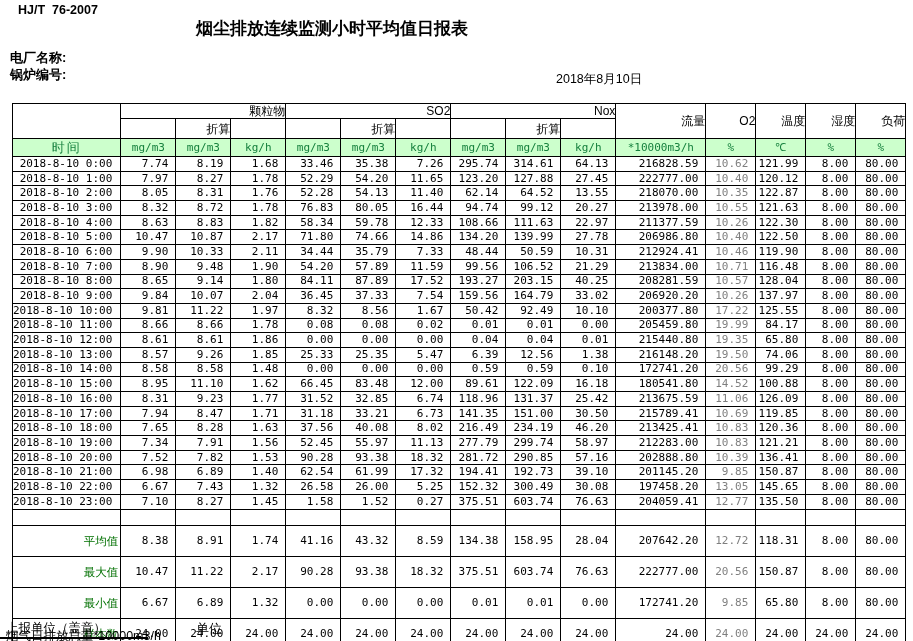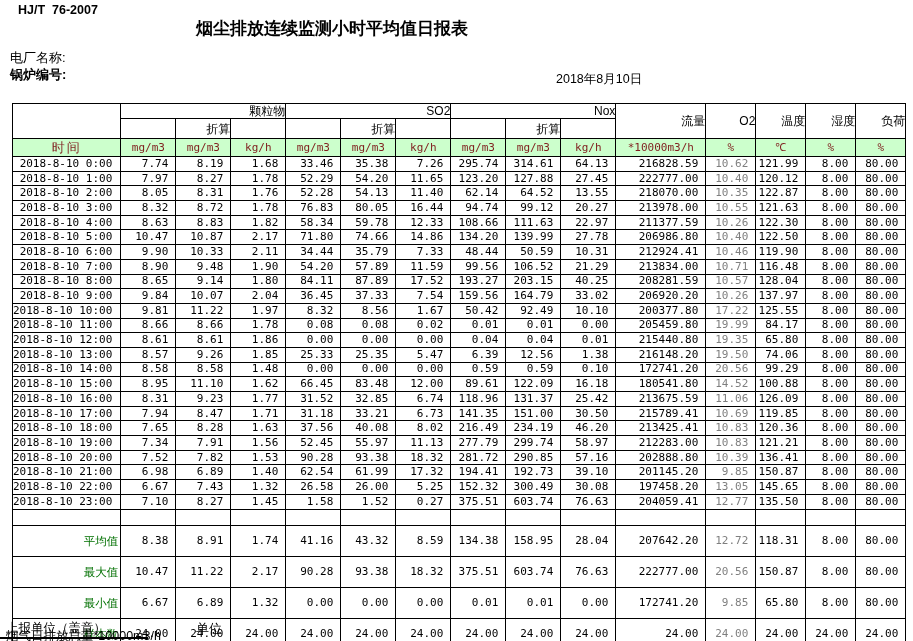--- a/index.html
+++ b/index.html
@@ -3,21 +3,21 @@
 <meta charset="utf-8">
 <style>
   html,body{margin:0;padding:0;}
   body{
     width:913px;height:641px;position:relative;background:#ffffff;
     font-family:"Liberation Sans", sans-serif;color:#000;overflow:hidden;
   }
   .abs{position:absolute;white-space:pre;}
   .doc-code{left:18px;top:3px;font-size:12.5px;font-weight:bold;}
   .doc-title{left:196px;top:17px;font-size:17px;font-weight:bold;letter-spacing:0px;}
-  .plant-label{left:10px;top:49px;font-size:13px;font-weight:normal;}
+  .plant-label{left:10px;top:49px;font-size:13px;font-weight:bold;}
   .boiler-label{left:10px;top:66px;font-size:13px;font-weight:bold;}
   .doc-date{left:556px;top:71px;font-size:12.5px;}
 
   table.report-table{
     position:absolute;left:12px;top:103px;
     border-collapse:collapse;table-layout:fixed;
   }
   table.report-table td{
     border:1px solid #000;
     font-family:"DejaVu Sans Mono", monospace;
@@ -28,21 +28,21 @@
     height:auto;
   }
   thead tr.grow1{height:15px;}
   thead tr.grow2{height:20px;}
   thead tr.units{height:18px;}
   thead td.group{
     text-align:right;padding:0;
     font-family:"Liberation Sans", sans-serif;font-size:12px;
   }
   thead tr.units td{
-    background:#ccffcc;color:#7f1d1d;
+    background:#ccffcc;color:#15803d;
     text-align:center;padding:0;font-size:11px;
   }
   thead tr.units td.time-h{
     font-family:"Liberation Sans", sans-serif;
     font-size:13px;letter-spacing:2px;
   }
   tbody tr.drow{height:14.7px;}
   tbody tr.blankrow{height:16px;}
   tbody tr.srow{height:31px;padding-left:28px;}
   tbody td.timec{padding-right:8px;}

